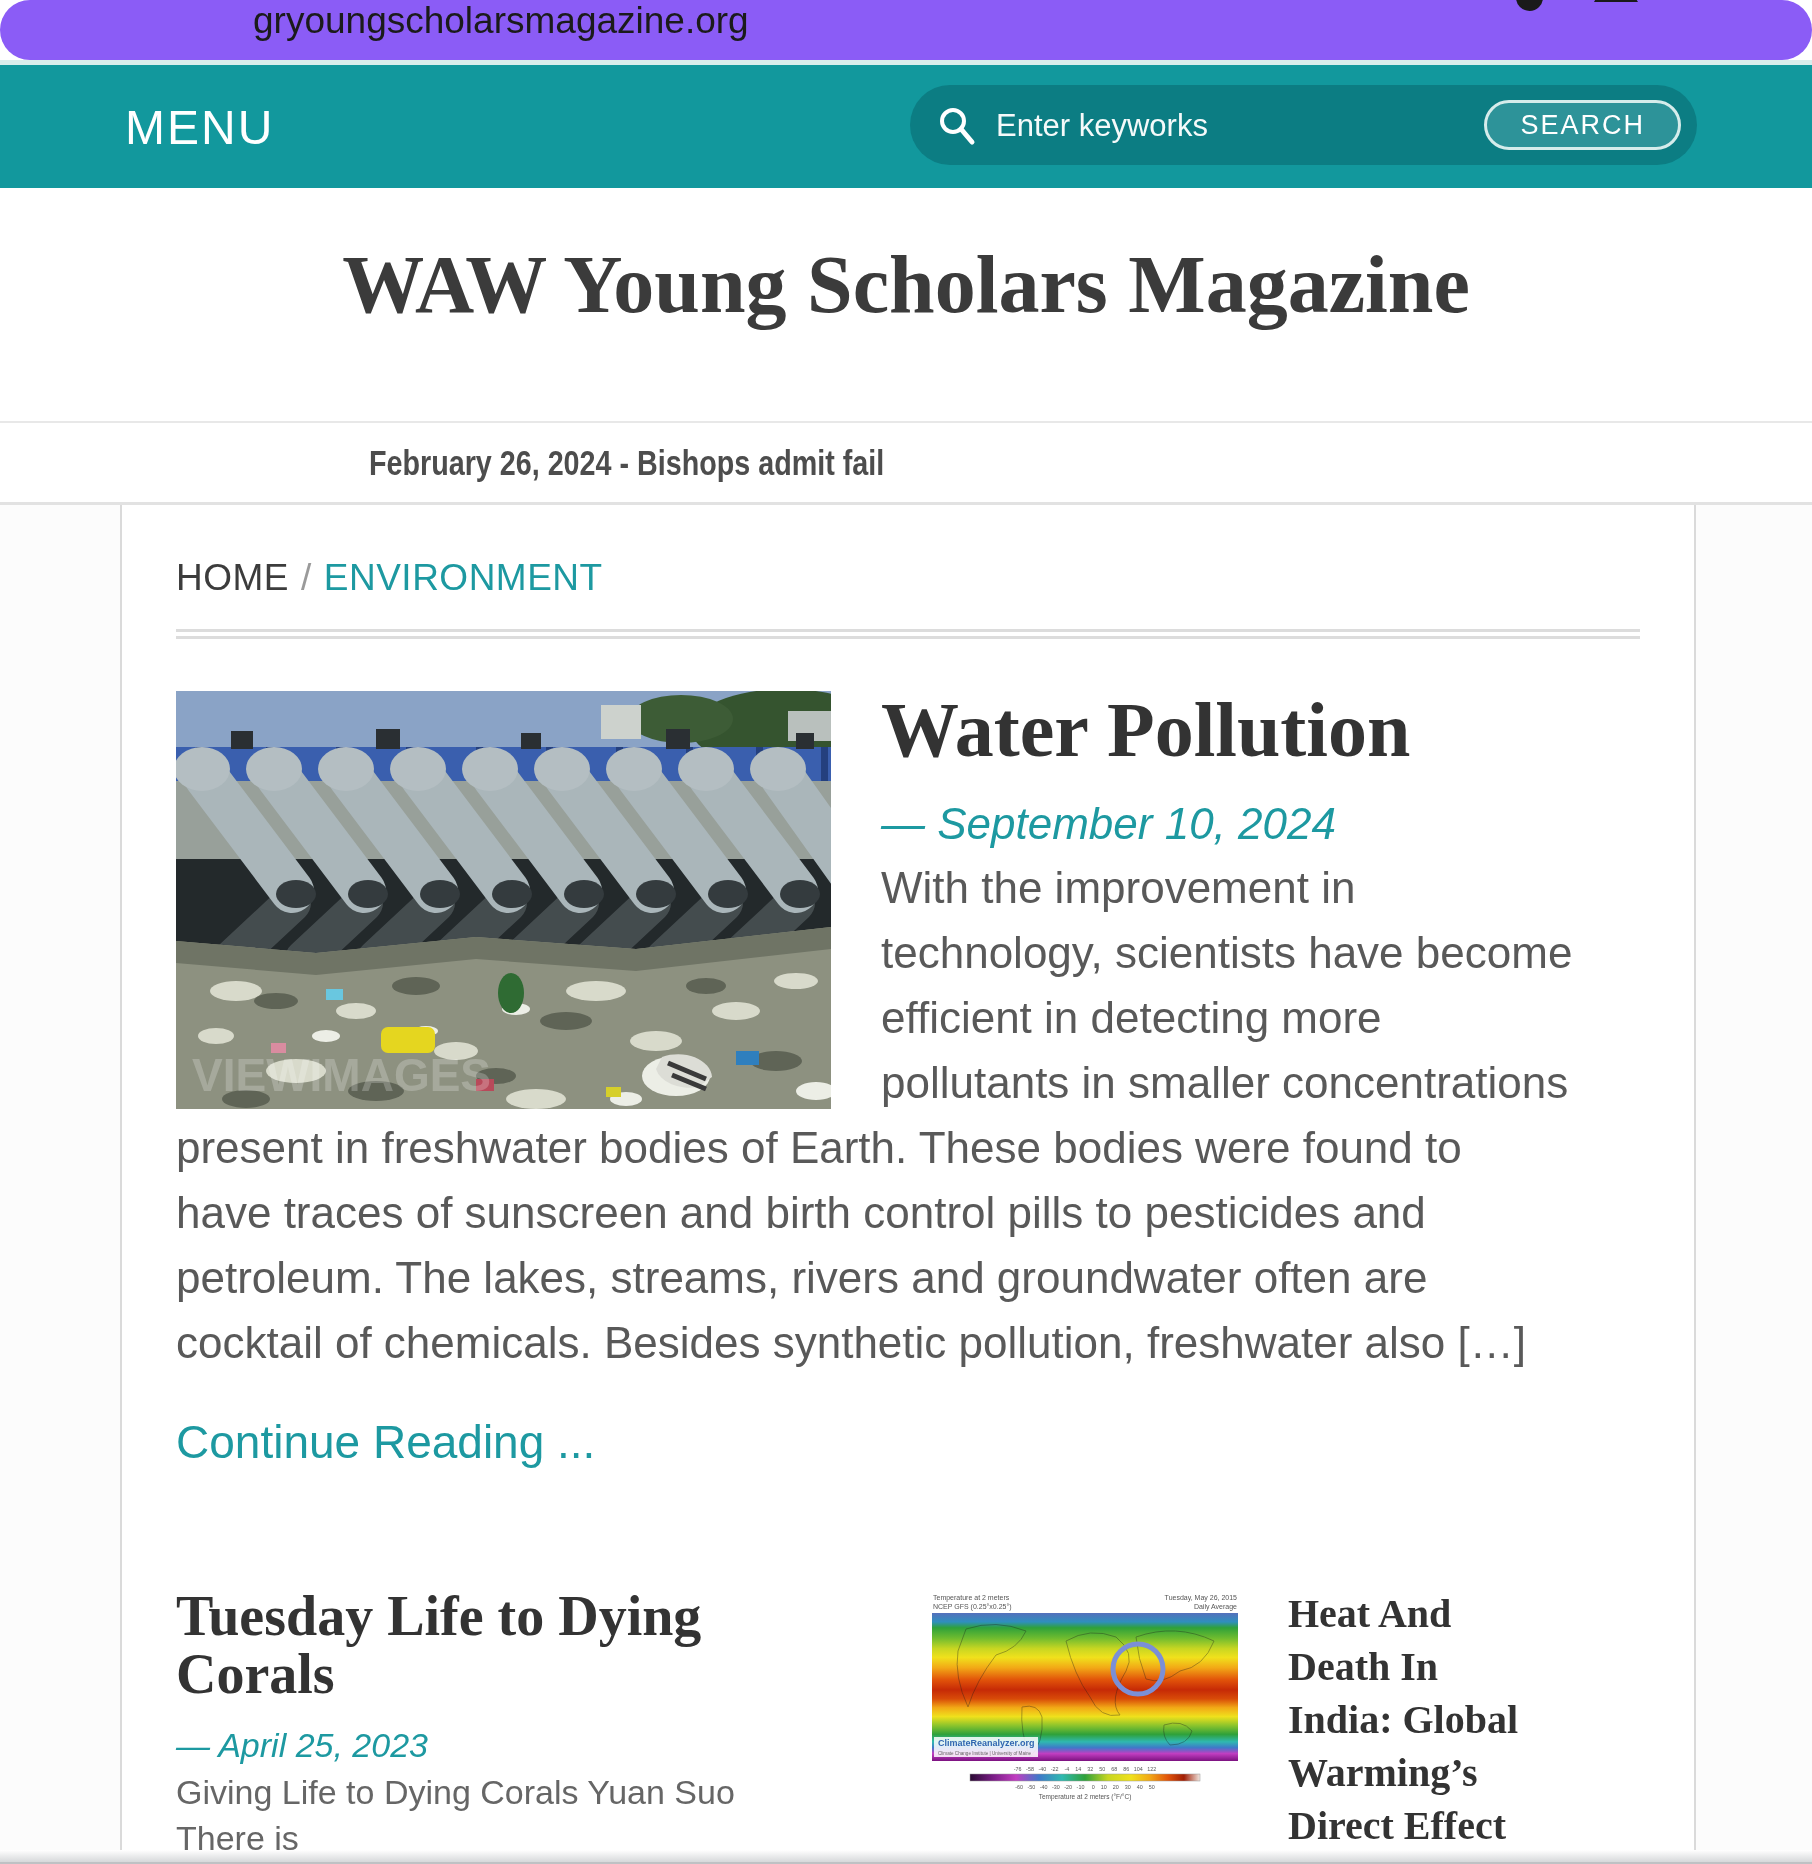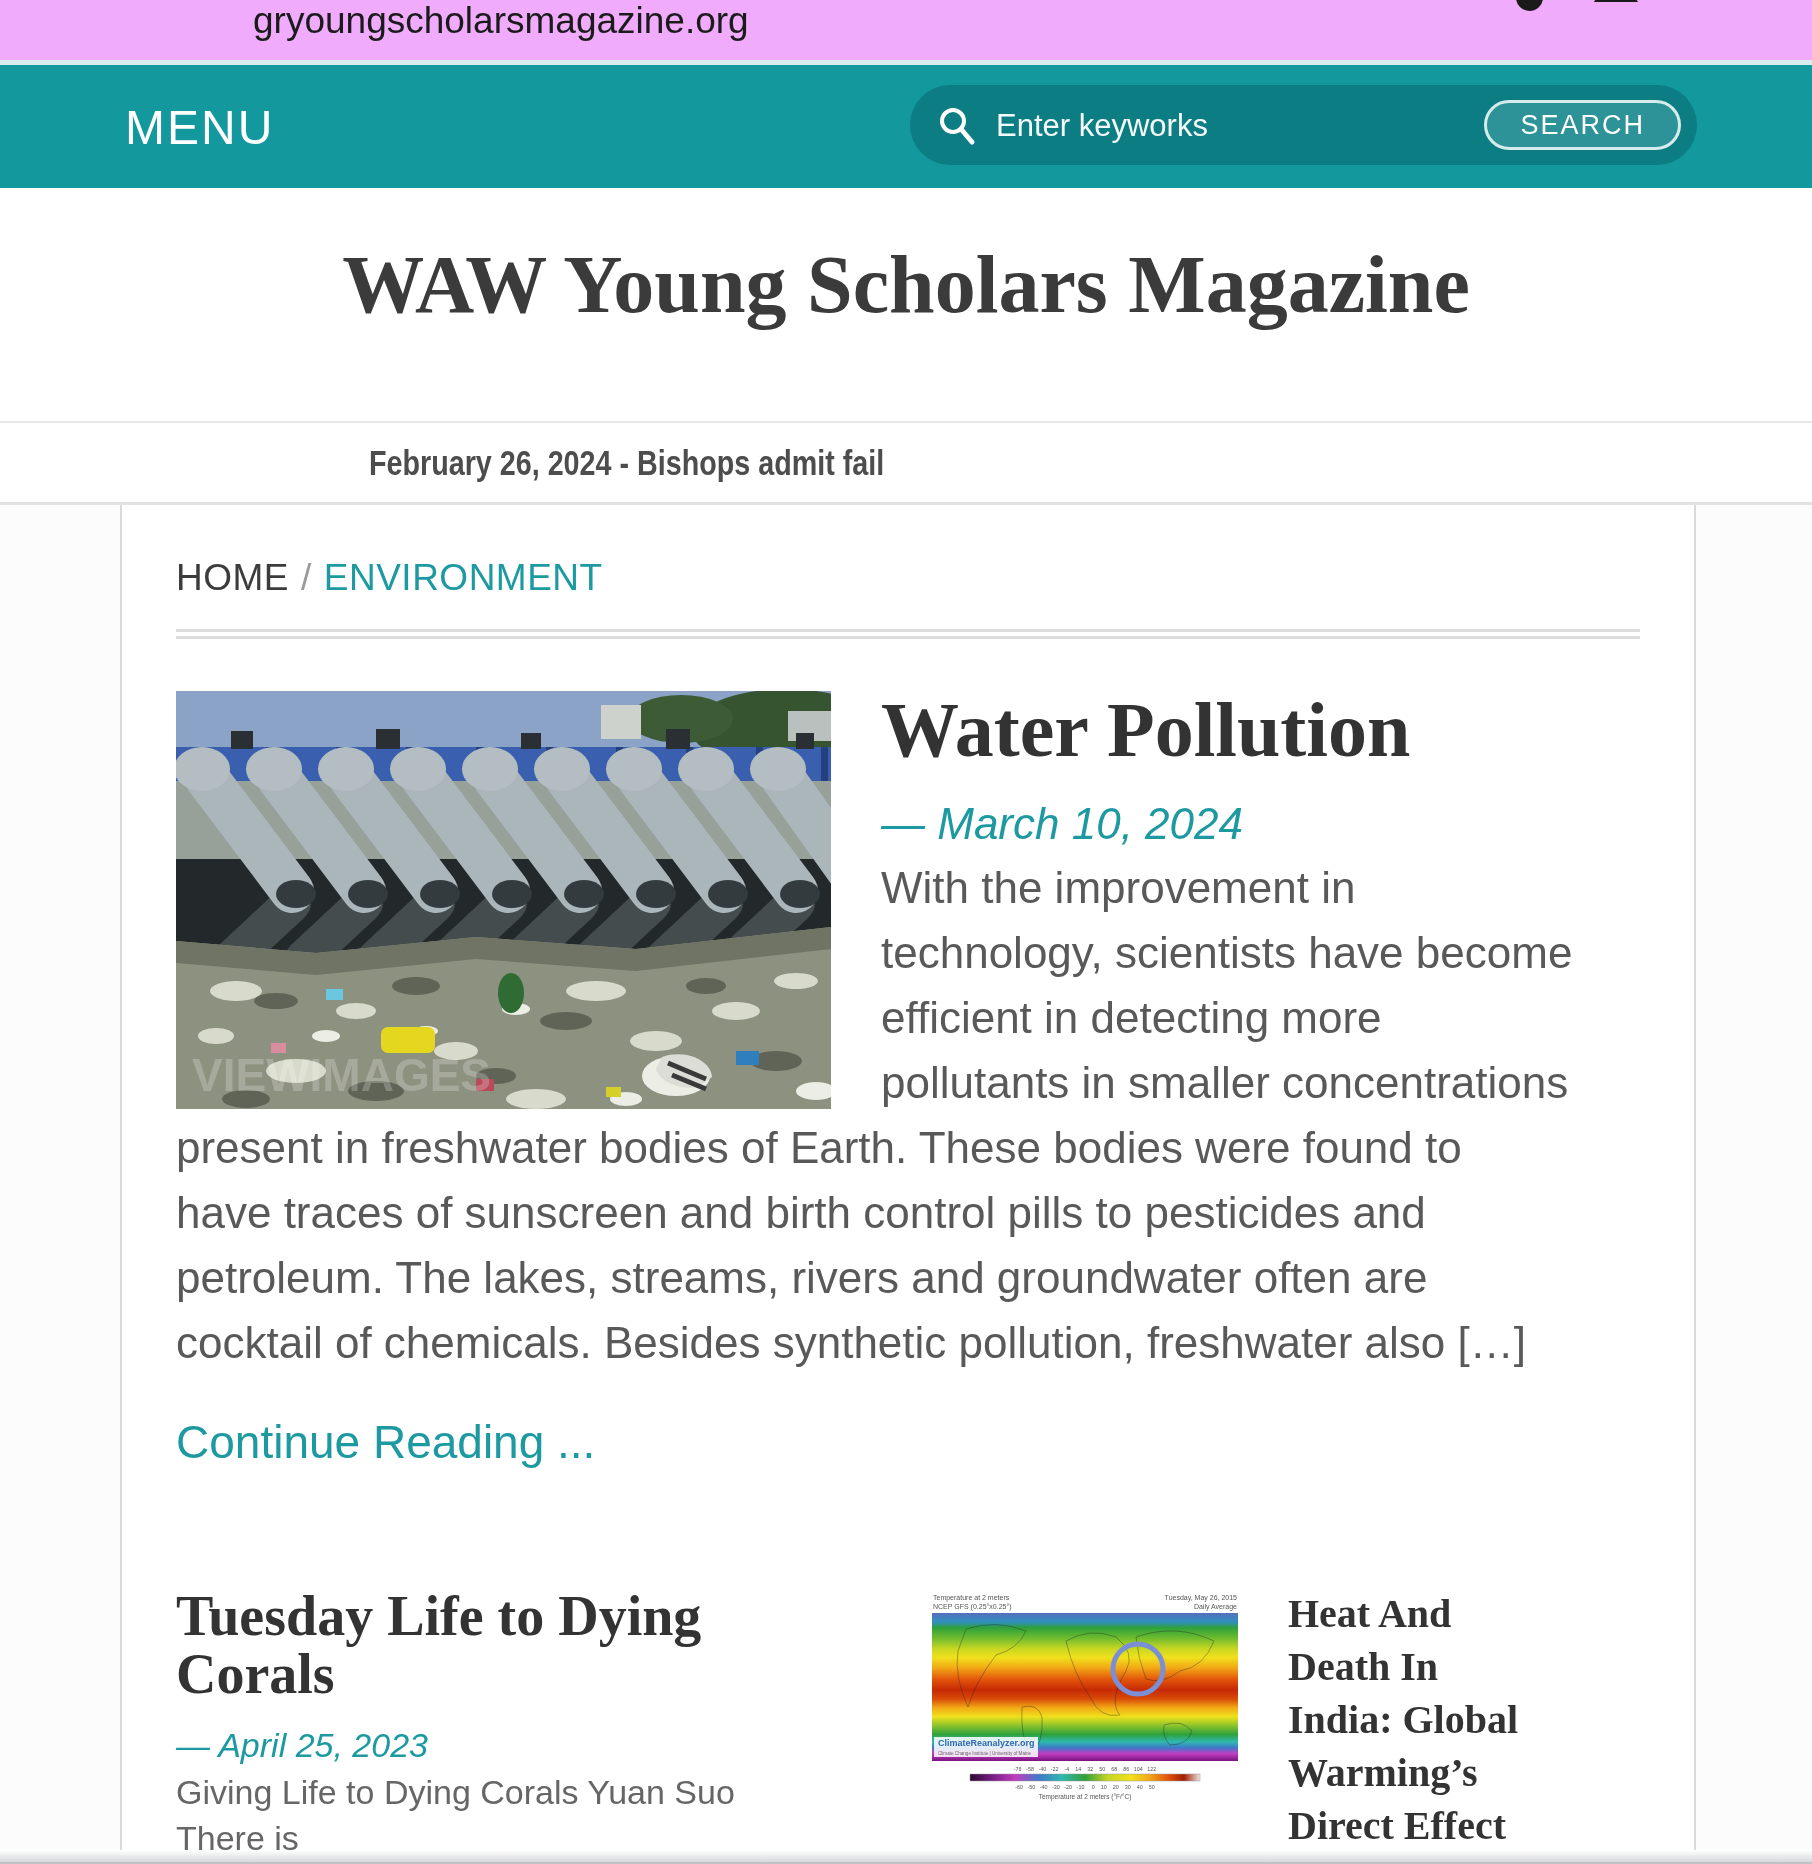--- a/index.html
+++ b/index.html
@@ -1,21 +1,21 @@
 <!DOCTYPE html>
 <html><head>
 <meta charset="utf-8">
 <style>
   html,body{margin:0;padding:0;}
   body{
     width:1812px;height:1864px;position:relative;overflow:hidden;
     background:#ffffff;font-family:"Liberation Sans", sans-serif;
   }
   
-  .urlbar{position:absolute;top:0;left:0;right:0;height:60px;background:#f0abfc;}
+  .urlbar{position:absolute;top:0;left:0;right:0;height:60px;background:#8b5cf6;border-radius:30px;}
   .url-text{position:absolute;left:253px;top:0px;font-size:37px;color:#1b1b1b;white-space:nowrap;}
   .top-icon-dot{position:absolute;left:1516px;top:-16px;width:27px;height:27px;border-radius:50%;background:#1a1a1a;}
   .top-icon-shape{position:absolute;left:1592px;top:-12px;}
   
   .mintline{position:absolute;top:60px;left:0;right:0;height:5px;background:#d9edec;}
   .navbar{position:absolute;top:65px;left:0;right:0;height:123px;background:#12989d;}
   .menu-btn{position:absolute;left:119px;top:50%;transform:translateY(-50%);
     font-size:48px;color:#fff;letter-spacing:2px;background:none;border:none;cursor:pointer;
     font-family:"Liberation Sans", sans-serif;}
   .search-pill{position:absolute;left:910px;top:20px;width:787px;height:80px;background:#0c7d83;border-radius:40px;}
@@ -232,21 +232,21 @@
       <rect x="150" y="298" width="17" height="11" fill="#69c7e0"></rect>
       <rect x="560" y="360" width="23" height="14" fill="#2f7fbe"></rect>
       <rect x="300" y="388" width="18" height="12" fill="#b84a5a"></rect>
       <rect x="95" y="352" width="15" height="10" fill="#d98ca0"></rect>
       <rect x="430" y="396" width="15" height="10" fill="#d6cf2a"></rect>
       <path d="M486,366 a34,24 0 0 1 50,20 l-14,10 a34,24 0 0 1 -42,-18 Z" fill="#dcddd6"></path>
       <path d="M492,372 l38,16 M496,384 l34,14" stroke="#3a3a3a" stroke-width="5" fill="none"></path>
       <text x="16" y="400" font-size="46" font-weight="bold" fill="#ffffff" opacity="0.22">VIEWIMAGES</text>
     </svg>
     <h2 class="feat-title"><a href="#">Water Pollution</a></h2>
-    <div class="feat-date">— March 10, 2024</div>
+    <div class="feat-date">— September 10, 2024</div>
     <p class="feat-excerpt">With the improvement in
 technology, scientists have become
 efficient in detecting more
 pollutants in smaller concentrations
 present in freshwater bodies of Earth. These bodies were found to
 have traces of sunscreen and birth control pills to pesticides and
 petroleum. The lakes, streams, rivers and groundwater often are
 cocktail of chemicals. Besides synthetic pollution, freshwater also […]</p>
     <a href="#" class="continue">Continue Reading ...</a>
   </article>

